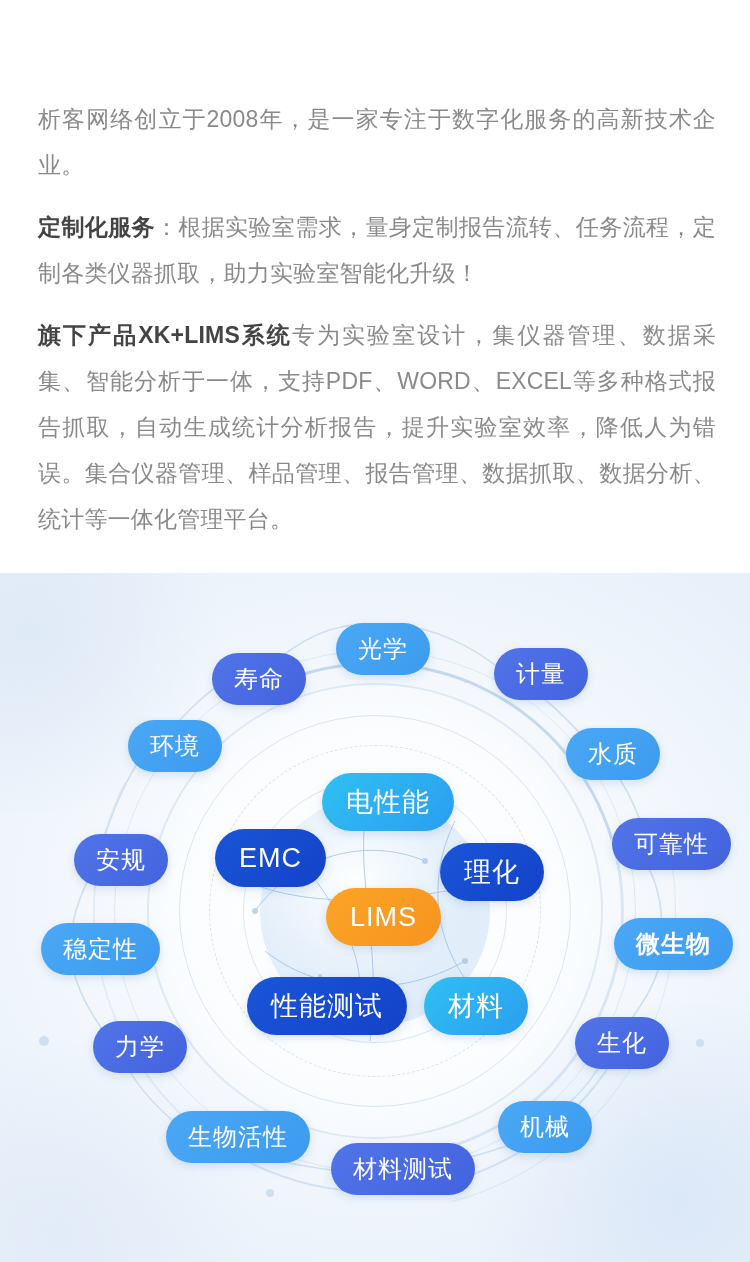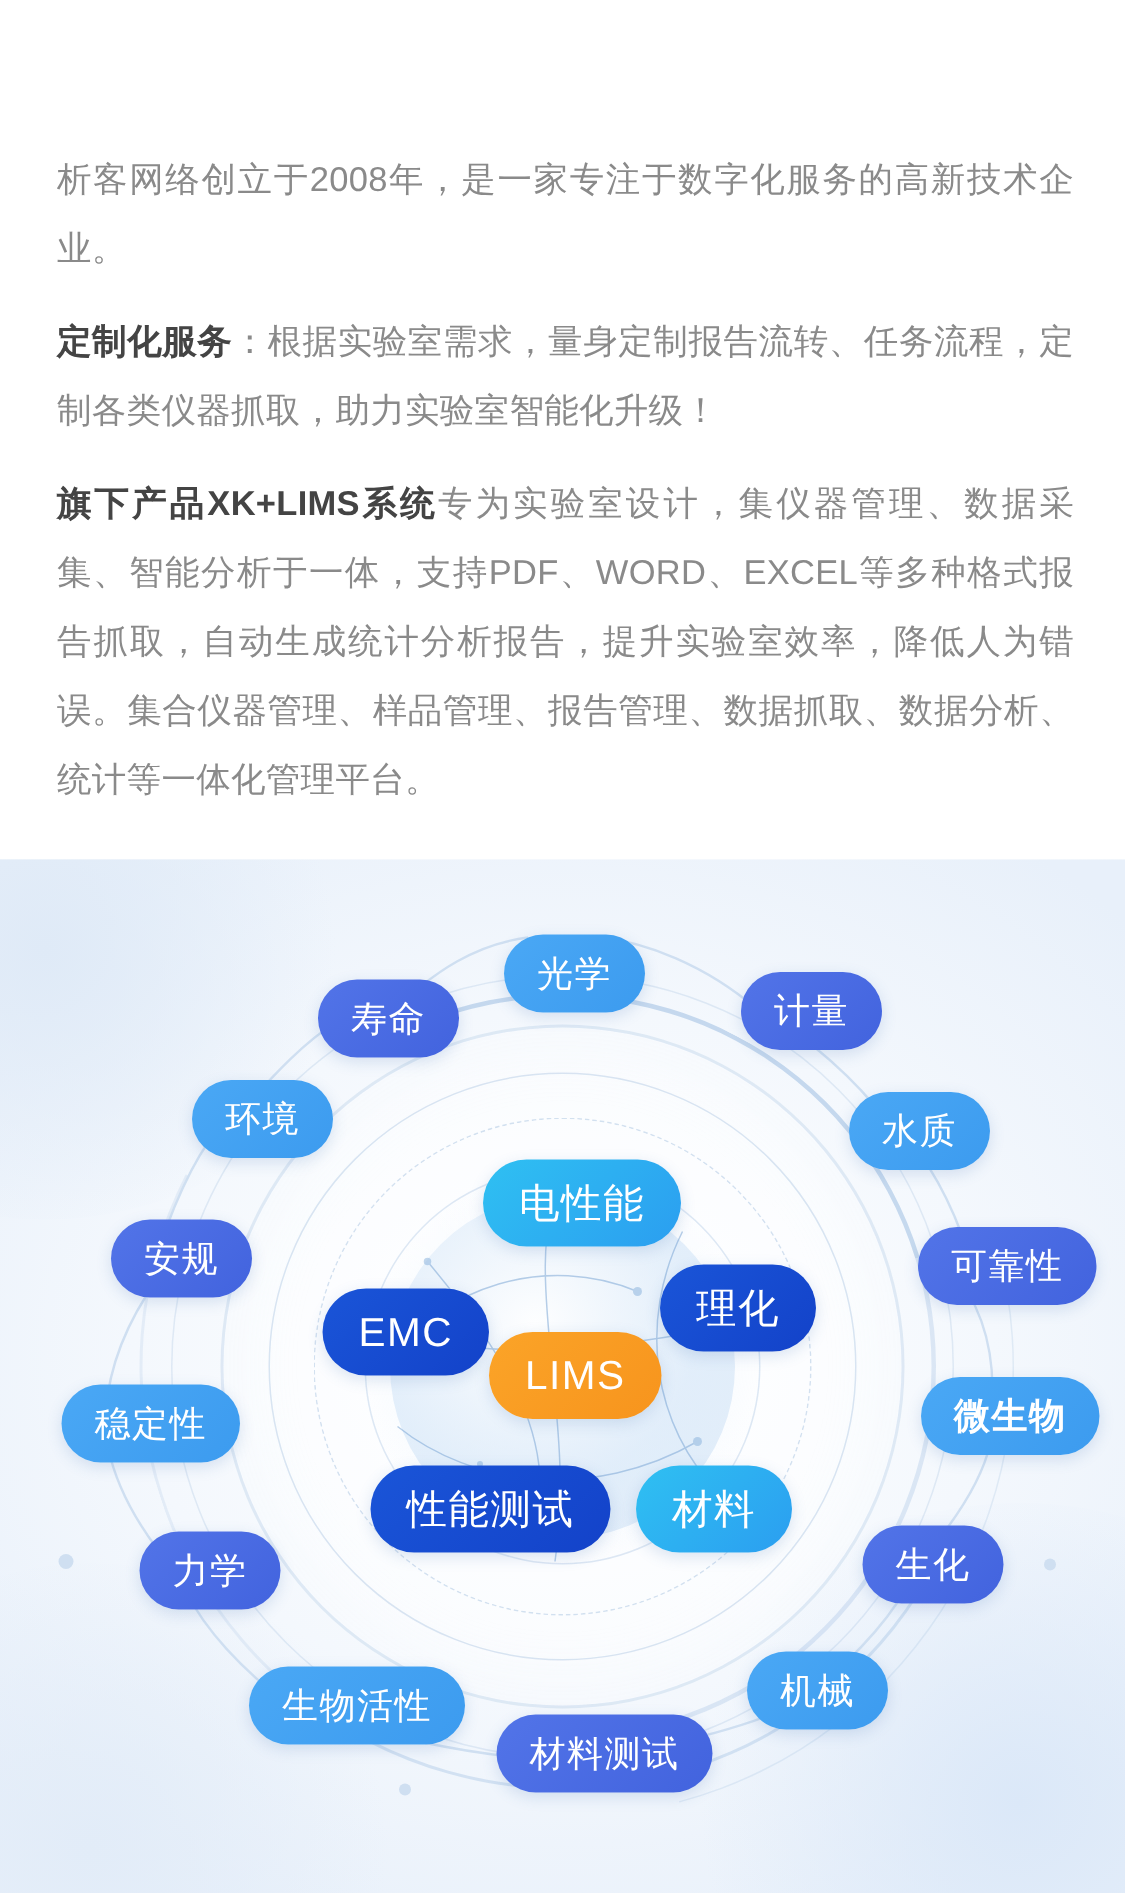--- a/index.html
+++ b/index.html
@@ -292,30 +292,30 @@
         </div>
         <div class="bubble indigo sz-m" style="left: 494px; top: 75px; text-align: center;">
           <span>计量</span>
         </div>
         <div class="bubble sky sz-m" style="left: 128px; top: 147px;">
           <span>环境</span>
         </div>
         <div class="bubble sky sz-m" style="left: 566px; top: 155px;">
           <span>水质</span>
         </div>
-        <div class="bubble indigo sz-m" style="left: 74px; top: 240px; font-family: Liberation Mono, monospace;">
+        <div class="bubble indigo sz-m" style="left: 74px; top: 261px; font-family: Liberation Mono, monospace;">
           <span>安规</span>
         </div>
         <div class="bubble indigo sz-m" style="left: 612px; top: 245px;">
           <span>可靠性</span>
         </div>
         <div class="bubble cyan sz-l" style="left: 322px; top: 200px;">
           <span>电性能</span>
         </div>
-        <div class="bubble royal sz-l" style="left: 215px; top: 286px;">
+        <div class="bubble royal sz-l" style="left: 215px; top: 256px;">
           <span>EMC</span>
         </div>
         <div class="bubble royal sz-l" style="left: 440px; top: 270px;">
           <span>理化</span>
         </div>
         <div class="bubble orange sz-l" style="left: 326px; top: 315px;">
           <span>LIMS</span>
         </div>
         <div class="bubble sky sz-m" style="left: 41px; top: 350px; justify-content: center;">
           <span>稳定性</span>

